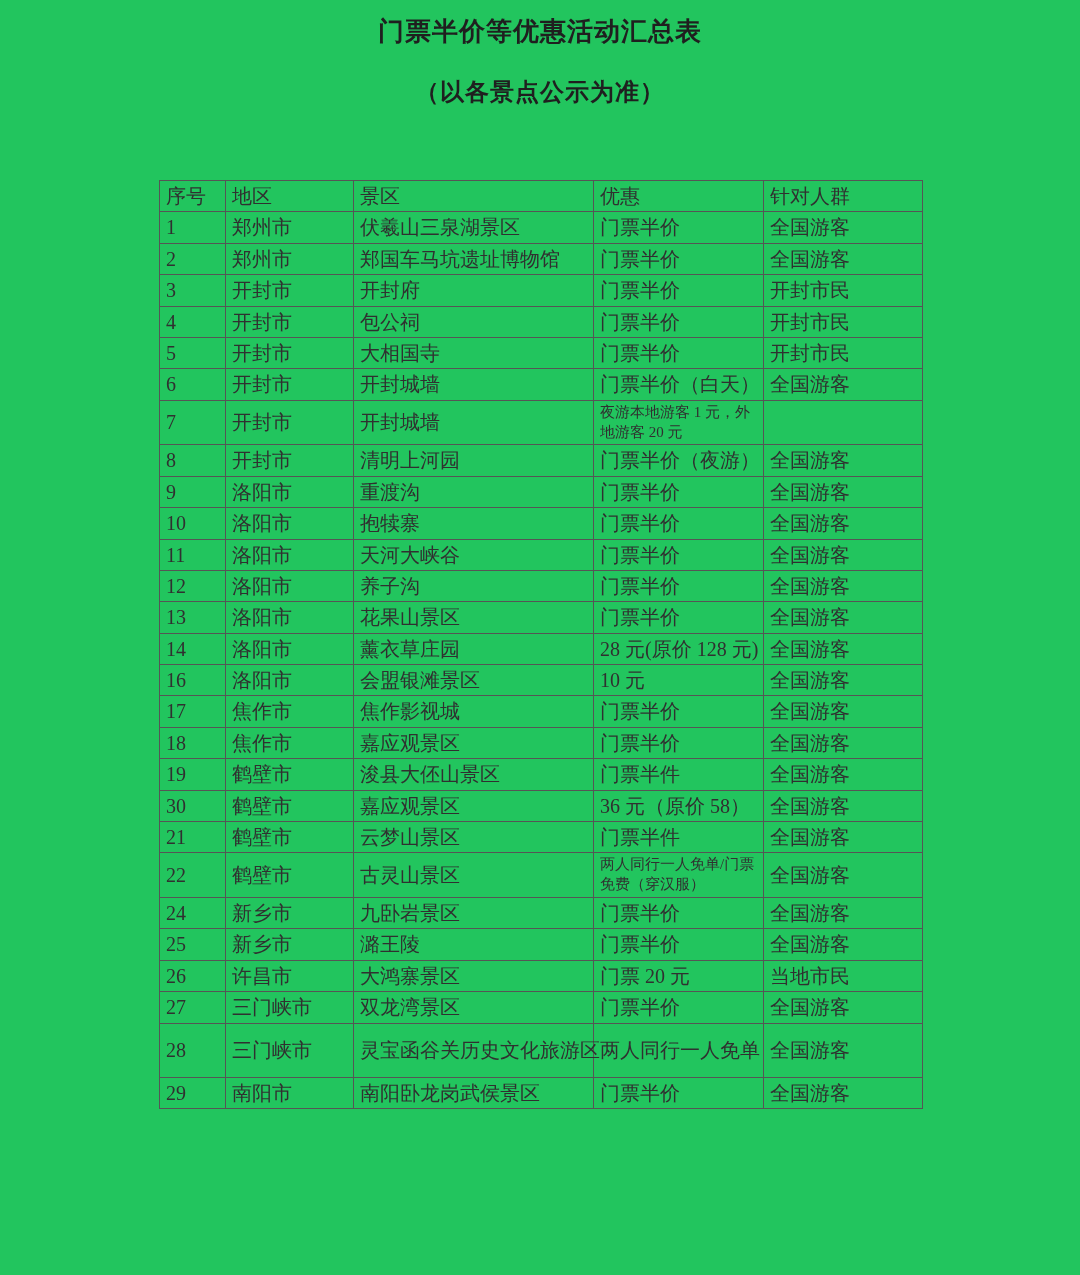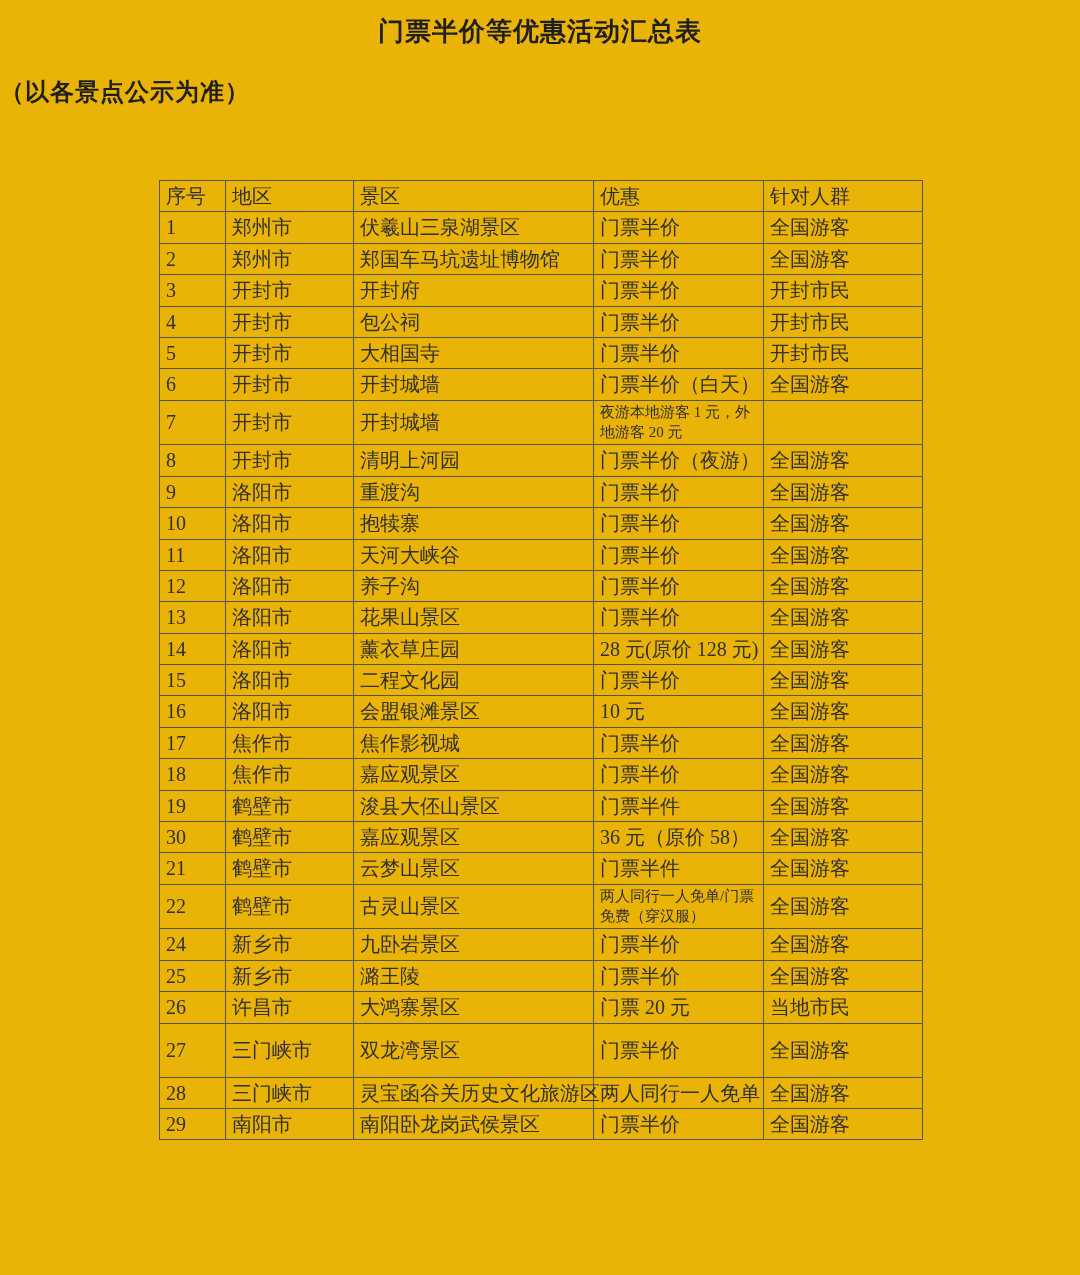--- a/index.html
+++ b/index.html
@@ -1,33 +1,34 @@
 <!DOCTYPE html>
 <html><head>
 <meta charset="utf-8">
 <style>
   html, body { margin: 0; padding: 0; }
   .page {
     position: relative;
     width: 1080px;
     height: 1275px;
-    background: #eab308;
+    background: #22c55e;
     color: #303030;
     font-family: "Liberation Serif", "DejaVu Serif", serif;
     overflow: hidden;
   }
   .doc-title {
     text-align: center;
     padding-top: 14px;
     font-size: 26px;
     font-weight: bold;
     color: #1f1f1f;
     letter-spacing: 1px;
   }
   .doc-subtitle {
+    text-align: center;
     margin-top: 27px;
     font-size: 24px;
     font-weight: bold;
     color: #1f1f1f;
     letter-spacing: 1px;
   }
   table.summary {
     position: absolute;
     left: 159px;
     top: 180px;
@@ -181,27 +182,20 @@
           <td>全国游客</td>
         </tr>
         <tr>
           <td>14</td>
           <td>洛阳市</td>
           <td>薰衣草庄园</td>
           <td>28 元(原价 128 元)</td>
           <td>全国游客</td>
         </tr>
         <tr>
-          <td>15</td>
-          <td>洛阳市</td>
-          <td>二程文化园</td>
-          <td>门票半价</td>
-          <td>全国游客</td>
-        </tr>
-        <tr>
           <td>16</td>
           <td>洛阳市</td>
           <td>会盟银滩景区</td>
           <td>10 元</td>
           <td>全国游客</td>
         </tr>
         <tr>
           <td>17</td>
           <td>焦作市</td>
           <td>焦作影视城</td>

